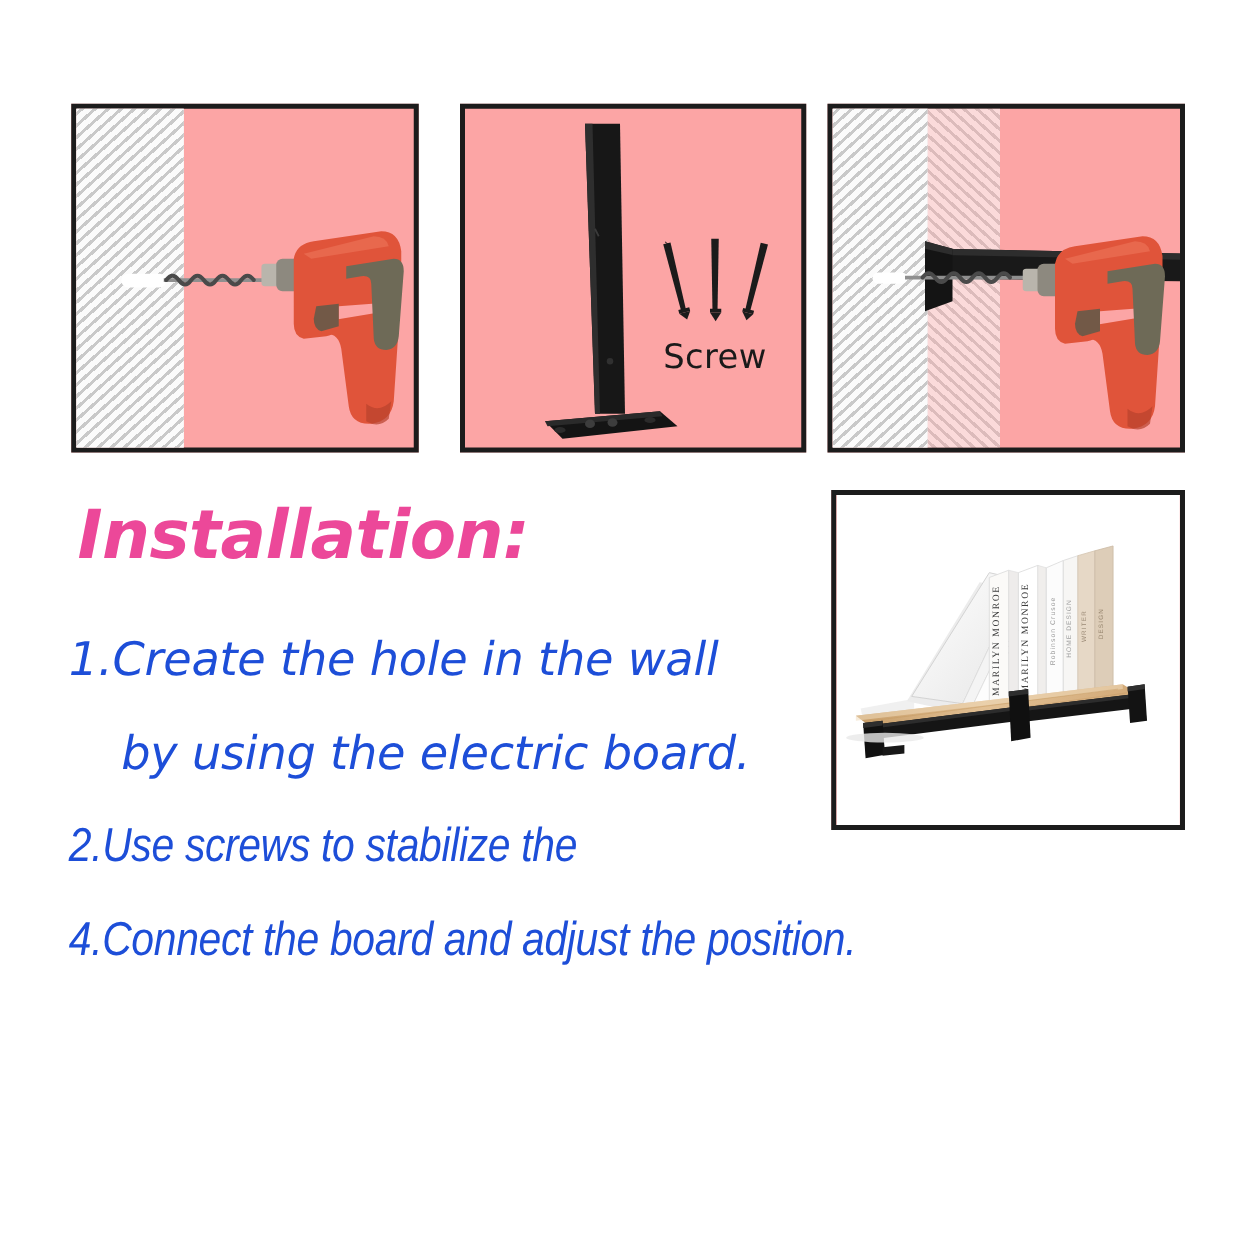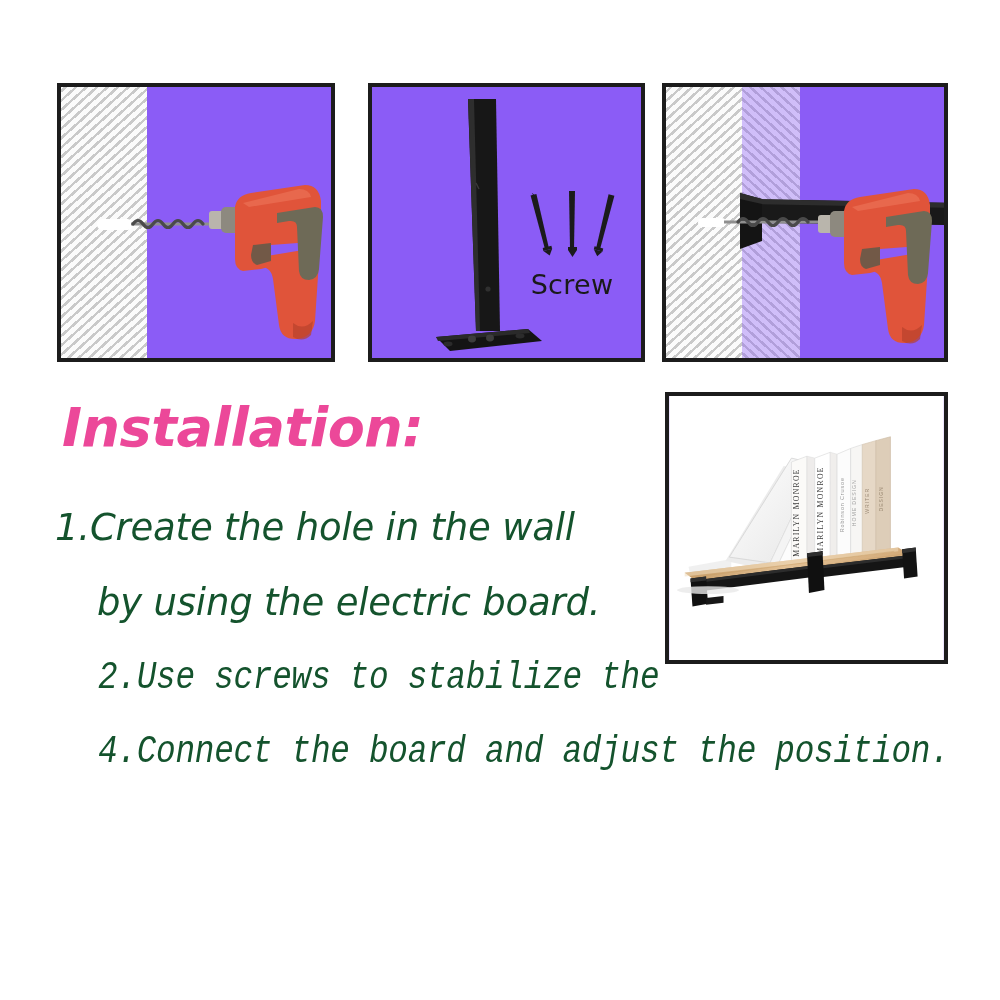--- a/index.html
+++ b/index.html
@@ -11,21 +11,21 @@
     width: 1000px;
     height: 1000px;
     position: relative;
     overflow: hidden;
     font-family: "Liberation Sans", sans-serif;
     -webkit-font-smoothing: antialiased;
   }
 
   .panel {
     position: absolute;
-    background: #8b5cf6;
+    background: #fca5a5;
     border: 4px solid #1c1c1c;
     box-sizing: border-box;
     overflow: hidden;
   }
 
   
   #panel-drill-hole  { left: 57px;  top: 83px;  width: 278px; height: 279px; }
   #panel-bracket     { left: 368px; top: 83px;  width: 277px; height: 279px; }
   #panel-mount       { left: 662px; top: 83px;  width: 286px; height: 279px; }
   #panel-product     { left: 665px; top: 392px; width: 283px; height: 272px; }
@@ -69,37 +69,36 @@
 
   
   #steps {
     position: absolute;
     left: 55px;
     top: 490px;
     width: 810px;
   }
   .step {
     font-style: italic;
-    color: #14532d;
+    color: #1d4ed8;
     white-space: nowrap;
   }
   .step .line2 { display: block; }
 
   .step-1 {
     font-family: "DejaVu Sans", sans-serif;
     font-size: 37px;
     line-height: 75px;
     letter-spacing: -0.2px;
   }
   .step-1 .line2 { padding-left: 42px; }
 
   .step-2, .step-3, .step-4 {
-    font-family: Liberation Mono, monospace;
+    font-family: Liberation Sans, sans-serif;
     transform-origin: left center;
-    margin-left: 43px;
   }
   .step-2 {
     font-size: 38px;
     line-height: 75px;
     letter-spacing: -0.3px;
   }
   .step-2 .line2 { padding-left: 42px; }
   .step-3, .step-4 {
     font-size: 38px;
     line-height: 74px;

